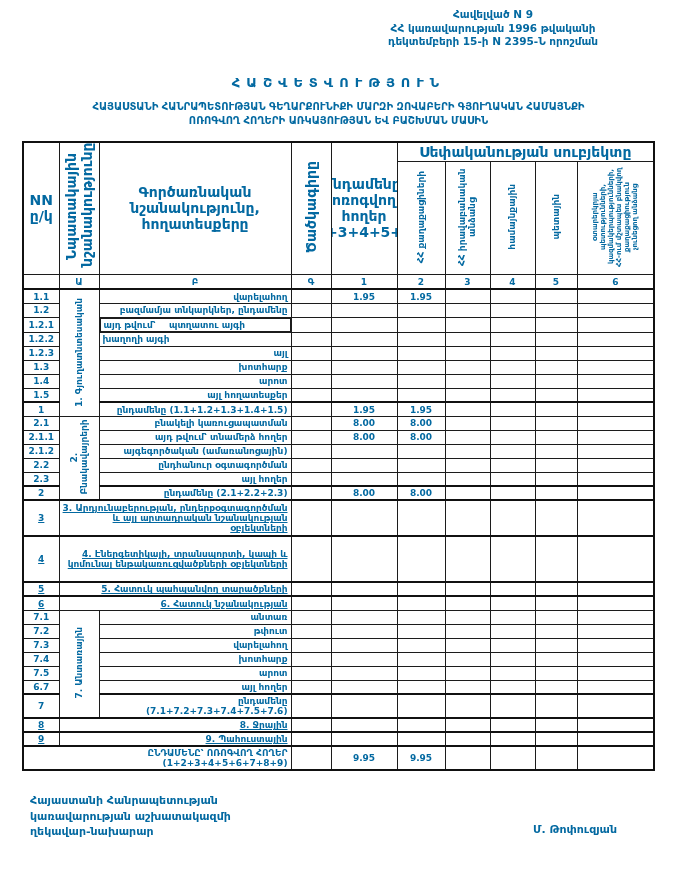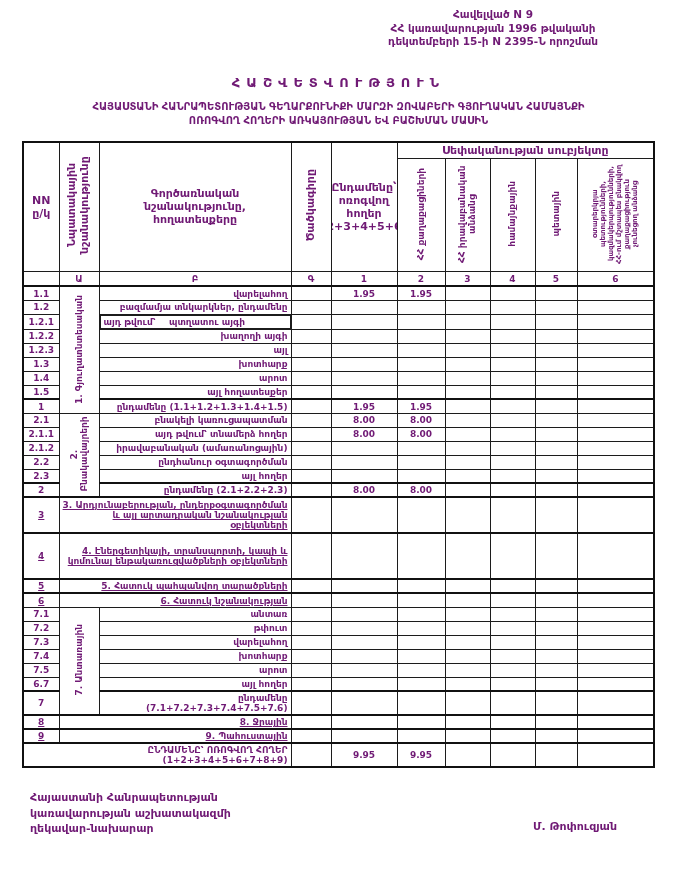--- a/index.html
+++ b/index.html
@@ -1,35 +1,35 @@
 <!DOCTYPE html>
 <html><head>
 <meta charset="utf-8">
 <style>
   html,body{margin:0;padding:0;background:#e8e8e8;}
   .page{width:677px;height:869px;background:#ffffff;position:relative;
-        font-family:"DejaVu Sans",sans-serif;color:#701a75;overflow:hidden;box-sizing:border-box;}
+        font-family:"DejaVu Sans",sans-serif;color:#0369a1;overflow:hidden;box-sizing:border-box;}
   .appendix{margin:8px 14px 0 auto;width:340px;text-align:center;
             font-size:10.5px;font-weight:bold;line-height:1.3;}
   .title-block{text-align:center;margin-top:26px;}
   .title-main{font-size:13px;font-weight:bold;letter-spacing:6px;}
   .title-sub{font-size:10px;font-weight:bold;margin-top:10px;line-height:1.45;}
   table.report{border-collapse:collapse;table-layout:fixed;width:631px;
                margin:12px 0 0 22px;}
   table.report td{border:1px solid #1c1c1c;font-size:9px;font-weight:bold;
                   padding:1px 3px;overflow:hidden;vertical-align:middle;box-sizing:border-box;}
   table.report{border:2px solid #111;}
-  tr.h1 td{height:16px;text-align:center;font-size:11px;}
+  tr.h1 td{height:16px;text-align:center;font-size:14px;}
   tr.h2 td{height:112px;text-align:center;}
   tr.letters td{height:15px;text-align:center;border-bottom:2px solid #111;}
   tr.r td{height:14px;}
   td.numc{text-align:center;}
   td.valc{text-align:center;}
   td.labelc{text-align:right;}
-  td.center-label{text-align:right;}
+  td.center-label{text-align:left;}
   .vert{writing-mode:vertical-rl;transform:rotate(180deg);display:inline-block;
         line-height:1.15;max-height:120px;text-align:center;}
   .vsmall{font-size:7px;max-height:104px;}
   td.groupc{text-align:center;}
   .hcell{display:flex;align-items:center;justify-content:center;height:100%;text-align:center;}
   tr.total td{border-top:2px solid #111;}
   tr.wide td{border-top:2px solid #111;text-decoration:underline;}
   tr.grand td{border-top:2px solid #111;border-bottom:2px solid #111;height:18px;}
   .split-label{display:flex;}
   .split-label .l2{margin:0 auto;padding-right:28px;}
@@ -233,21 +233,21 @@
           <td class="valc"></td>
           <td class="valc">8.00</td>
           <td class="valc">8.00</td>
           <td class="valc"></td>
           <td class="valc"></td>
           <td class="valc"></td>
           <td class="valc"></td>
         </tr>
         <tr class="r">
           <td class="numc">2.1.2</td>
-          <td class="labelc" colspan="1">իրավաբանական (ամառանոցային)</td>
+          <td class="labelc" colspan="1">այգեգործական (ամառանոցային)</td>
           <td class="valc"></td>
           <td class="valc"></td>
           <td class="valc"></td>
           <td class="valc"></td>
           <td class="valc"></td>
           <td class="valc"></td>
           <td class="valc"></td>
         </tr>
         <tr class="r">
           <td class="numc">2.2</td>

